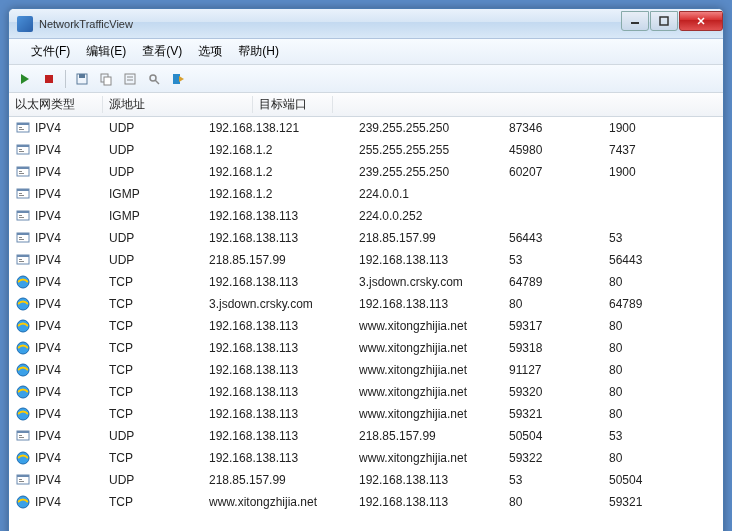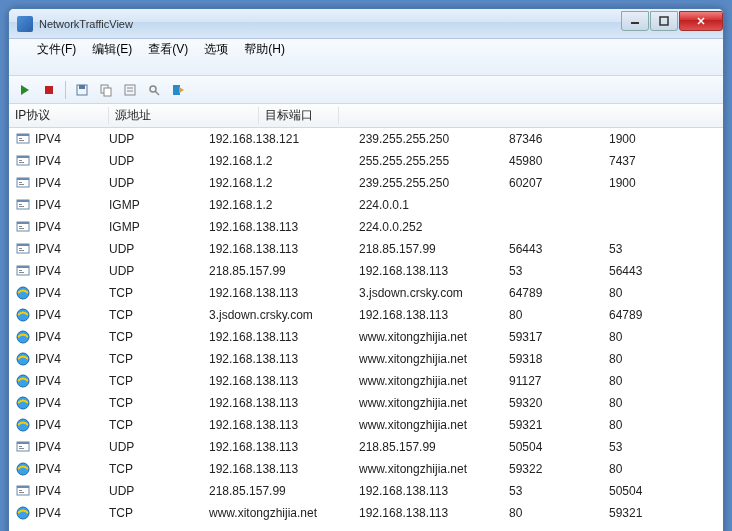--- a/index.html
+++ b/index.html
@@ -5,21 +5,21 @@
 * { box-sizing: border-box; margin: 0; padding: 0; }
 body { font-family: "Microsoft YaHei", "Segoe UI", Tahoma, sans-serif; font-size: 12px; background: #5a8ac6; padding: 8px; }
 .window { width: 716px; background: #fff; border: 1px solid #4a7ab0; border-radius: 6px 6px 0 0; box-shadow: 0 0 8px rgba(0,0,0,0.3); overflow: hidden; }
 .titlebar { height: 30px; background: linear-gradient(#eaf2fb, #d6e5f5 45%, #c3d9f0 46%, #d9e8f7); display: flex; align-items: center; padding: 0 0 0 8px; border-bottom: 1px solid #b0c4de; }
 .titlebar-icon { width: 16px; height: 16px; margin-right: 6px; background: linear-gradient(135deg,#4a90d9,#2a60a9); border-radius: 2px; }
 .titlebar-text { flex: 1; color: #333; font-size: 11px; }
 .win-controls { display: flex; height: 20px; margin-top: -6px; }
 .win-btn { width: 28px; height: 20px; margin-left: 1px; display: flex; align-items: center; justify-content: center; font-size: 10px; cursor: pointer; border: 1px solid #8aa; border-radius: 0 0 3px 3px; }
 .win-min, .win-max { background: linear-gradient(#e8eef6,#c8d8ea); color: #333; }
 .win-close { width: 44px; background: linear-gradient(#f08080,#d83030 45%,#c02020 46%,#e05050); color: #fff; font-weight: bold; border-color: #a03030; }
-.menubar { height: 37px; background: linear-gradient(#f7fbff,#e8f0f9); display: flex; align-items: flex-start; padding: 0 20px; border-bottom: 1px solid #d0d8e0; }
+.menubar { height: 26px; background: linear-gradient(#f7fbff,#e8f0f9); display: flex; align-items: center; padding: 0 14px; border-bottom: 1px solid #d0d8e0; }
 .menu-item { padding: 2px 8px; cursor: pointer; }
 .toolbar { height: 28px; background: linear-gradient(#f7fbff,#e8f0f9); display: flex; align-items: center; padding: 0 6px; gap: 4px; border-bottom: 1px solid #d0d8e0; }
 .tool-btn { width: 20px; height: 20px; display: flex; align-items: center; justify-content: center; cursor: pointer; border-radius: 2px; }
 .tool-sep { width: 1px; height: 18px; background: #c0c8d0; margin: 0 2px; }
 .play svg { fill: #2a8a2a; }
 .stop svg { fill: #c02020; }
 .content { position: relative; background: #fff; }
 .header-row { display: flex; background: linear-gradient(#fdfdfe,#f0f3f7); border-bottom: 1px solid #d0d8e0; height: 24px; align-items: center; }
 .header-cell { padding: 0 6px; border-right: 1px solid #e0e4e8; font-size: 12px; color: #222; white-space: nowrap; overflow: hidden; cursor: pointer; }
 .body-scroll { height: 452px; overflow-y: scroll; overflow-x: hidden; }
@@ -114,21 +114,21 @@
     <div class="tool-btn">
         <svg width="14" height="14">
           <rect x="2" y="2" width="7" height="10" fill="#2a8aca"></rect>
           <path d="M8 4 L13 7 L8 10 Z" fill="#d8a030"></path>
         </svg>
       </div>
   </div>
 
   <div class="content">
     <div class="header-row">
-      <div class="header-cell c1">IP协议</div>
+      <div class="header-cell c0">以太网类型</div>
       <div class="header-cell c2">源地址</div>
       <div class="header-cell c5">目标端口</div>
     </div>
     <div class="body-scroll">
       <div class="body-inner" id="rows-container">
           <div class="row">
             <div class="cell c0">
               <span class="row-icon">
                 <svg width="16" height="16">
                   <rect x="2" y="3" width="12" height="9" fill="#fff" stroke="#6a8ab0"></rect>

